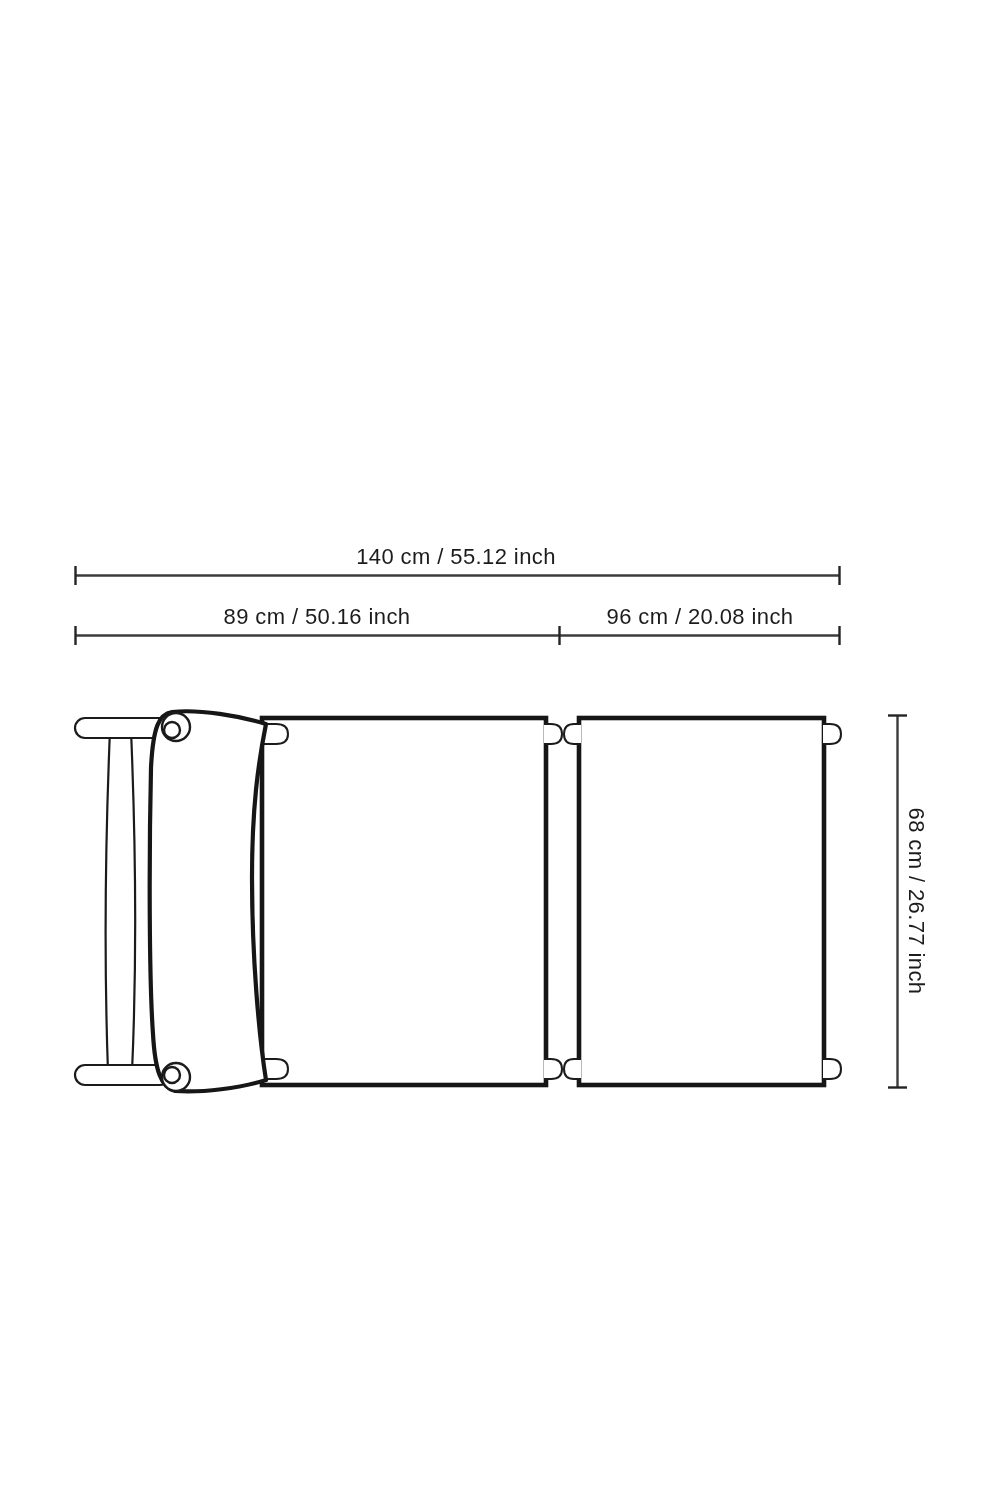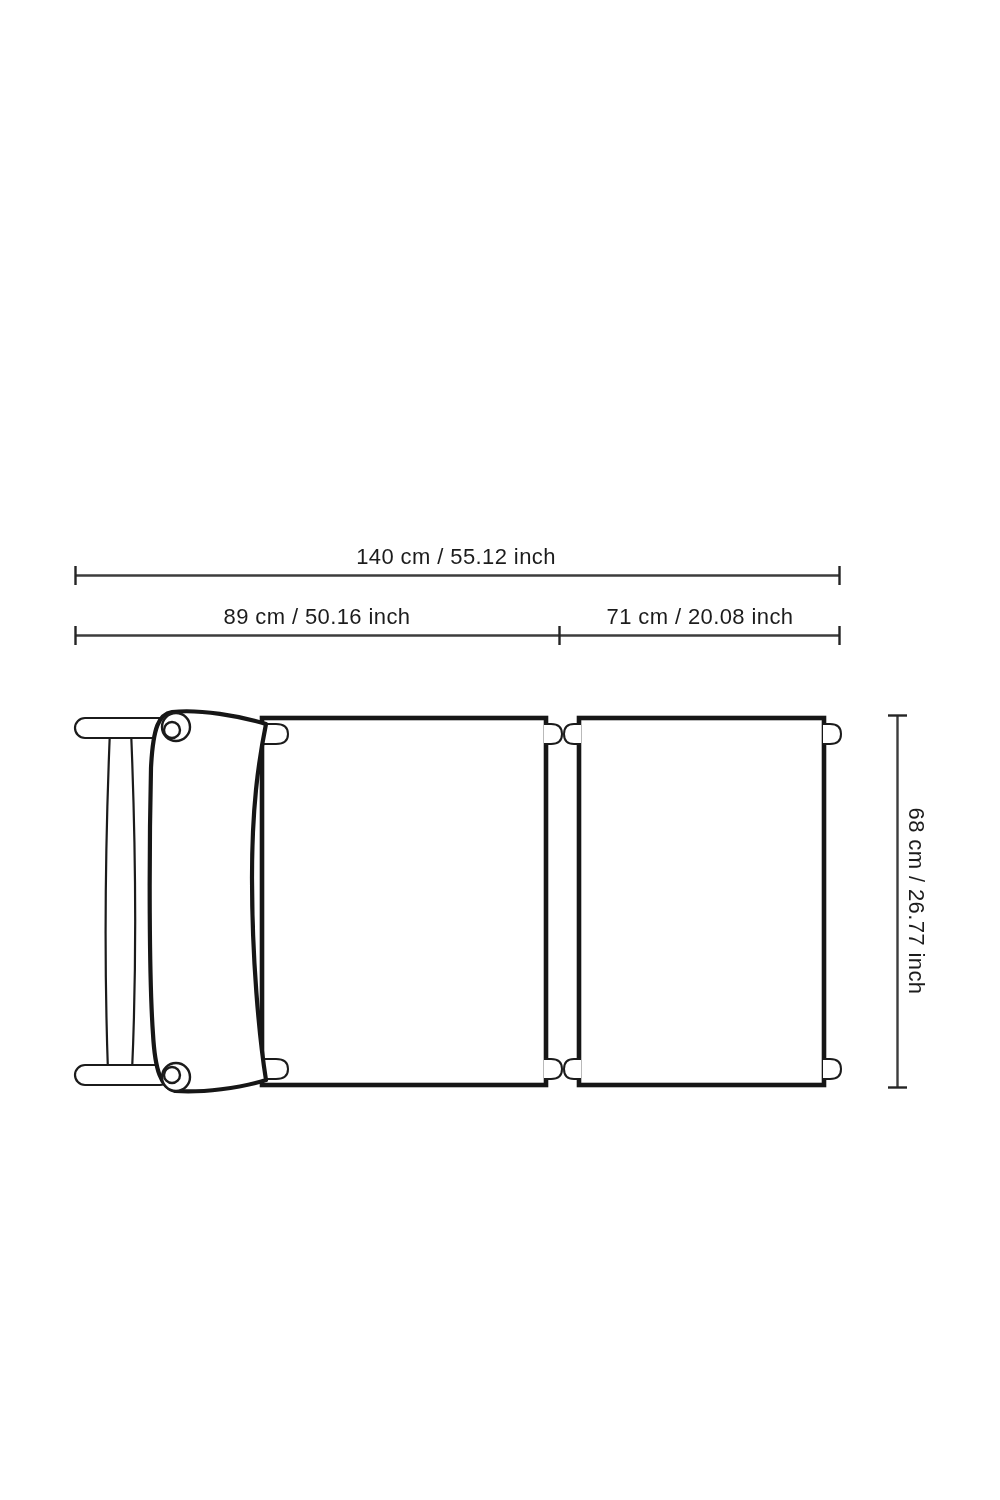--- a/index.html
+++ b/index.html
@@ -99,17 +99,17 @@
       <circle cx="172" cy="730" r="8" fill="#ffffff"></circle>
       <circle cx="176" cy="1077" r="14" fill="#ffffff"></circle>
       <circle cx="172" cy="1075" r="8" fill="#ffffff"></circle>
     </g>
   </svg>
 
   <div class="dim-label" style="left:456px; top:545px;">140 cm / 55.12 inch</div>
 
   <div class="dim-label" style="left:317px; top:605px;">89 cm / 50.16 inch</div>
 
-  <div class="dim-label" style="left:700px; top:605px;">71 cm / 20.08 inch</div>
+  <div class="dim-label" style="left:700px; top:605px;">96 cm / 20.08 inch</div>
 
   <div class="dim-label vertical" style="left:916px; top:901px;">68 cm / 26.77 inch</div>
 
 </div>
 
 </body></html>

